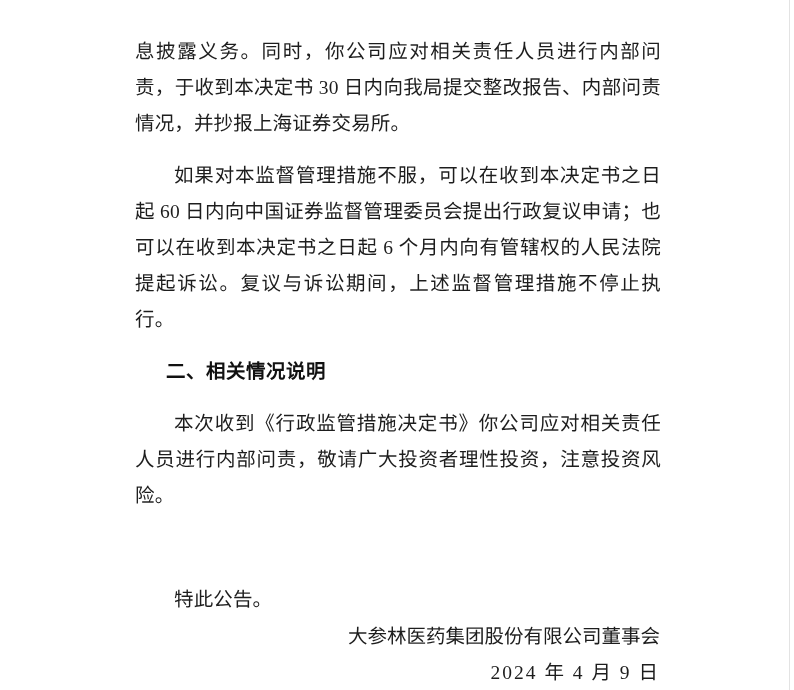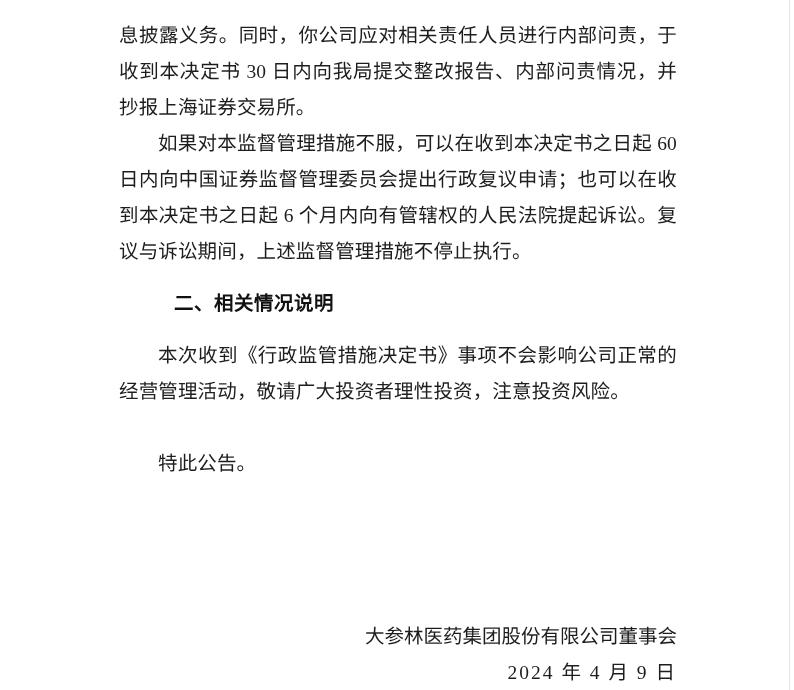--- a/index.html
+++ b/index.html
@@ -32,49 +32,49 @@
     height: 690px;
     background: #e3e3e3;
   }
   .content {
     position: absolute;
     left: 119px;
     top: 18px;
     width: 558px;
   }
   p.para {
-    margin: 0;
+    margin: 16px;
     padding: 0;
     font-size: 19.5px;
     line-height: 36px;
     text-align: justify;
     text-align-last: left;
     text-justify: inter-ideograph;
     letter-spacing: 0.15px;
     color: #1d1d1d;
   }
   p.indent {
     text-indent: 2em;
   }
   h2.heading {
-    margin: 16px;
+    margin: 8px;
     padding: 0;
     font-size: 19.5px;
     line-height: 36px;
     font-weight: bold;
     text-indent: 2em;
     letter-spacing: 0.5px;
     color: #111111;
   }
   .spacer-line {
     height: 36px;
   }
   .signoff {
     position: absolute;
-    left: 119px;
+    left: 102px;
     top: 619px;
     width: 558px;
     text-align: right;
     font-size: 19.5px;
     line-height: 36px;
     color: #1d1d1d;
   }
   .signoff .company {
     display: block;
     padding-right: 0px;
@@ -95,21 +95,21 @@
   <div class="content">
 
     <p class="para">息披露义务。同时，你公司应对相关责任人员进行内部问责，于收到本决定书 30 日内向我局提交整改报告、内部问责情况，并抄报上海证券交易所。</p>
 
     <p class="para indent">如果对本监督管理措施不服，可以在收到本决定书之日起 60 日内向中国证券监督管理委员会提出行政复议申请；也可以在收到本决定书之日起 6 个月内向有管辖权的人民法院提起诉讼。复议与诉讼期间，上述监督管理措施不停止执行。</p>
 
     <h2 class="heading">二、相关情况说明</h2>
 
 
 
-    <p class="para indent">本次收到《行政监管措施决定书》事项不会影响公司正常的经营管理活动，敬请广大投资者理性投资，注意投资风险。</p>
+    <p class="para indent">本次收到《行政监管措施决定书》你公司应对相关责任人员进行内部问责，敬请广大投资者理性投资，注意投资风险。</p>
 
     <div class="spacer-line"></div>
 
     <p class="para indent">特此公告。</p>
 
   </div>
 
   <div class="signoff">
     <span class="company">大参林医药集团股份有限公司董事会</span>
     <span class="date">2024 年 4 月 9 日</span>

